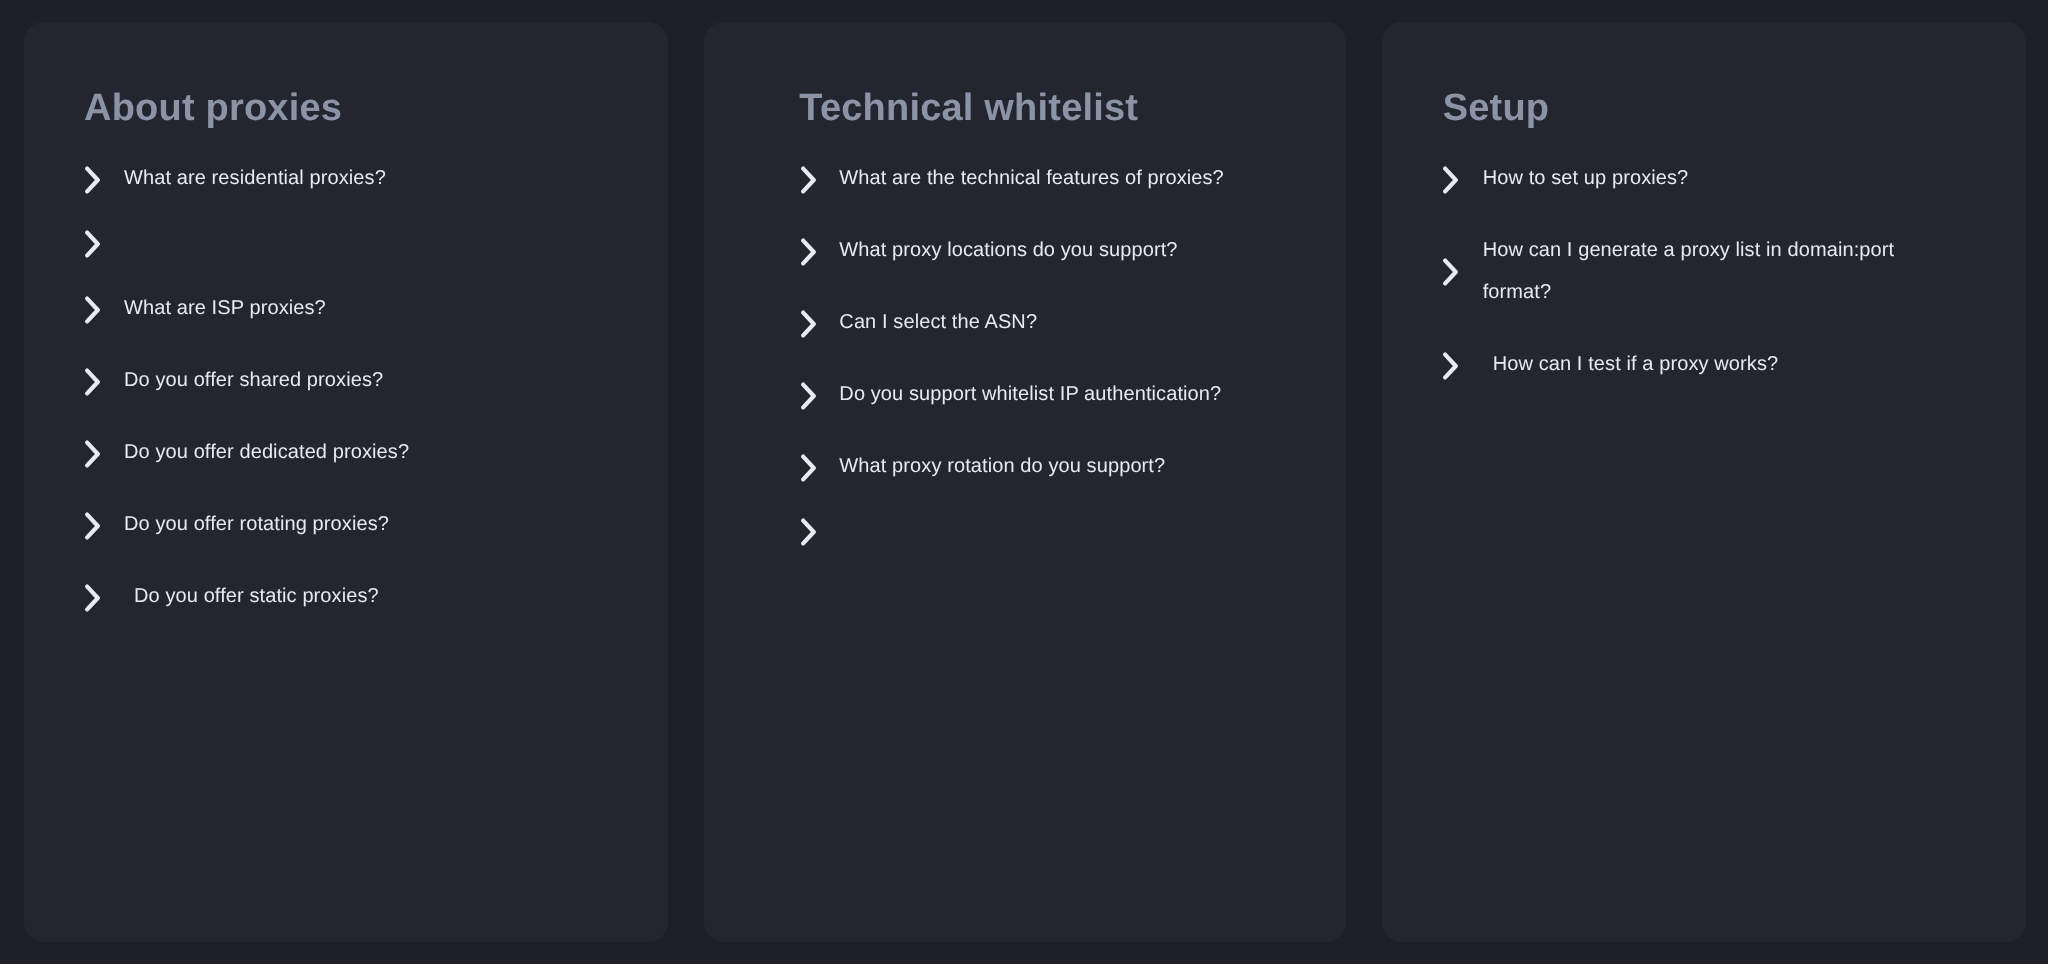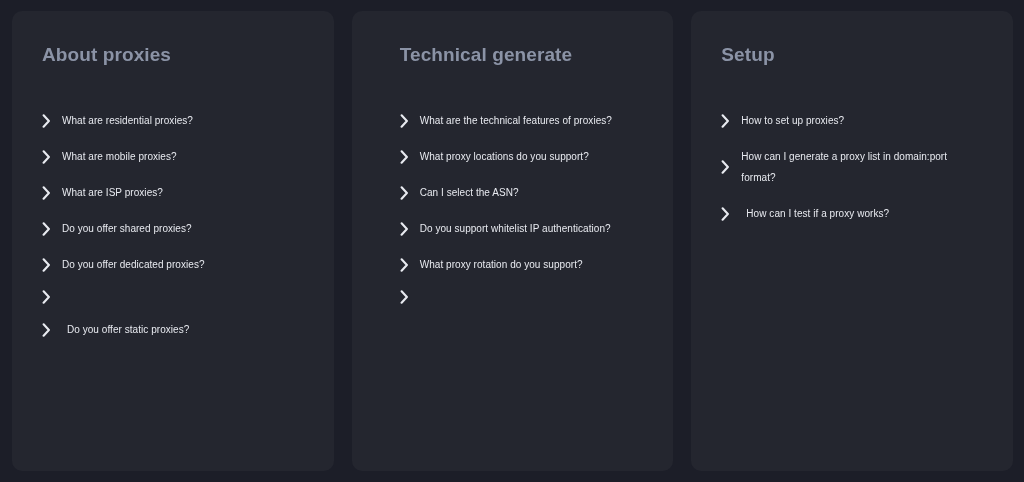--- a/index.html
+++ b/index.html
@@ -33,21 +33,21 @@
     min-width: 0;
     overflow: hidden;
   }
 
   .card-heading {
     color: #8b93a6;
     font-size: 19px;
     font-weight: bold;
     letter-spacing: 0.1px;
     line-height: 24px;
-    margin-bottom: 43px;
+    margin-bottom: 12px;
     padding-left: 0;
   }
 
   .faq-card--wide .card-heading,
   .faq-card--wide .faq-list {
     padding-left: 18px;
   }
 
   .faq-list {
     list-style: none;
@@ -99,21 +99,20 @@
             </svg>
         </span>
         <span class="faq-item-label">What are residential proxies?</span>
       </li>
       <li class="faq-item">
         <span class="chevron-icon">
           <svg viewBox="0 0 9 14" fill="none" xmlns="http://www.w3.org/2000/svg">
               <path d="M1.6 1.3 L6.9 7 L1.6 12.7" stroke="currentColor" stroke-width="2.1" stroke-linecap="round" stroke-linejoin="round"></path>
             </svg>
         </span>
-        <span class="faq-item-label">What are mobile proxies?</span>
       </li>
       <li class="faq-item">
         <span class="chevron-icon">
           <svg viewBox="0 0 9 14" fill="none" xmlns="http://www.w3.org/2000/svg">
               <path d="M1.6 1.3 L6.9 7 L1.6 12.7" stroke="currentColor" stroke-width="2.1" stroke-linecap="round" stroke-linejoin="round"></path>
             </svg>
         </span>
         <span class="faq-item-label">What are ISP proxies?</span>
       </li>
       <li class="faq-item">
@@ -131,34 +130,35 @@
             </svg>
         </span>
         <span class="faq-item-label">Do you offer dedicated proxies?</span>
       </li>
       <li class="faq-item">
         <span class="chevron-icon">
           <svg viewBox="0 0 9 14" fill="none" xmlns="http://www.w3.org/2000/svg">
               <path d="M1.6 1.3 L6.9 7 L1.6 12.7" stroke="currentColor" stroke-width="2.1" stroke-linecap="round" stroke-linejoin="round"></path>
             </svg>
         </span>
+        <span class="faq-item-label">Do you offer rotating proxies?</span>
       </li>
       <li class="faq-item">
         <span class="chevron-icon">
           <svg viewBox="0 0 9 14" fill="none" xmlns="http://www.w3.org/2000/svg">
               <path d="M1.6 1.3 L6.9 7 L1.6 12.7" stroke="currentColor" stroke-width="2.1" stroke-linecap="round" stroke-linejoin="round"></path>
             </svg>
         </span>
         <span class="faq-item-label">Do you offer static proxies?</span>
       </li>
     </ul>
   </section>
 
   <section class="faq-card faq-card--wide">
-    <h2 class="card-heading">Technical generate</h2>
+    <h2 class="card-heading">Technical whitelist</h2>
     <ul class="faq-list">
       <li class="faq-item">
         <span class="chevron-icon">
           <svg viewBox="0 0 9 14" fill="none" xmlns="http://www.w3.org/2000/svg">
               <path d="M1.6 1.3 L6.9 7 L1.6 12.7" stroke="currentColor" stroke-width="2.1" stroke-linecap="round" stroke-linejoin="round"></path>
             </svg>
         </span>
         <span class="faq-item-label">What are the technical features of proxies?</span>
       </li>
       <li class="faq-item">

